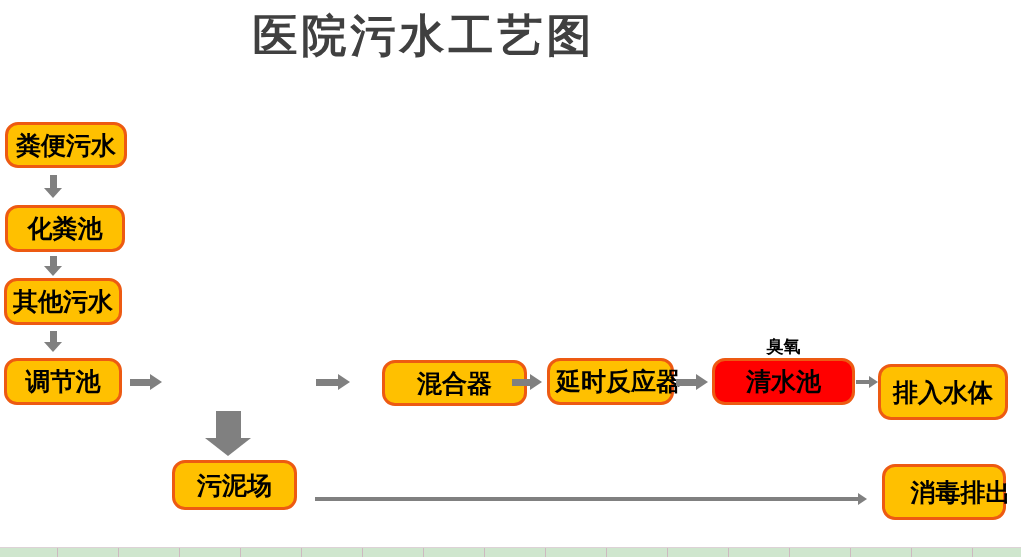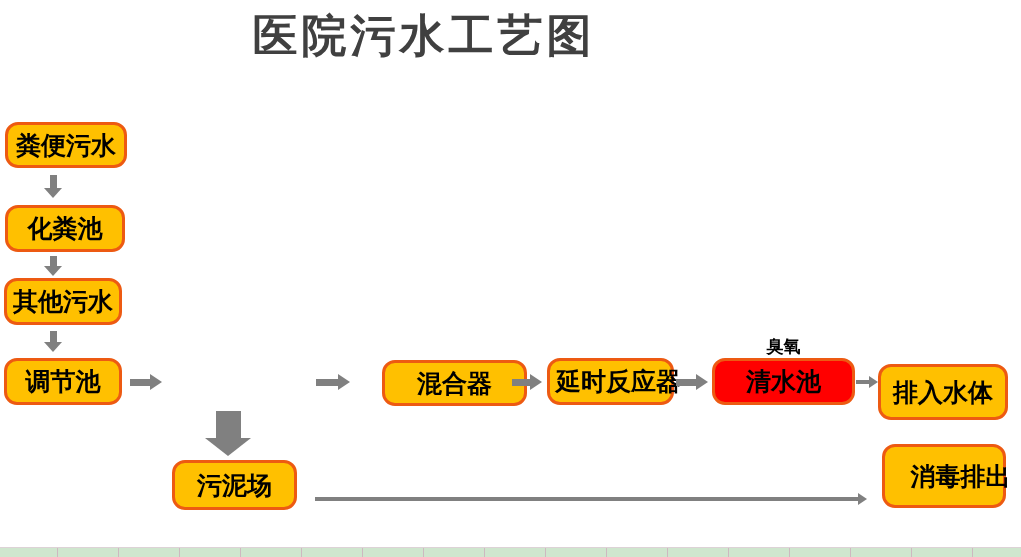--- a/index.html
+++ b/index.html
@@ -67,21 +67,21 @@
   <div class="node" style="left:5px;top:205px;width:120px;height:47px;">化粪池</div>
   <div class="node" style="left:4px;top:278px;width:118px;height:47px;">其他污水</div>
   <div class="node" style="left:4px;top:358px;width:118px;height:47px;">调节池</div>
 
   <div class="node" style="left:382px;top:360px;width:145px;height:46px;">混合器</div>
   <div class="node" style="left:547px;top:358px;width:127px;height:47px;padding-left:16px;">延时反应器</div>
   <div class="node red" style="left:712px;top:358px;width:143px;height:47px;">清水池</div>
   <div class="node" style="left:878px;top:364px;width:130px;height:56px;">排入水体</div>
 
   <div class="node" style="left:172px;top:460px;width:125px;height:50px;">污泥场</div>
-  <div class="node" style="left:882px;top:444px;width:124px;height:64px;padding-left:33px;">消毒排出</div>
+  <div class="node" style="left:882px;top:464px;width:124px;height:56px;padding-left:33px;">消毒排出</div>
 
   <div class="ozone">臭氧</div>
 
   <div class="varrow" style="left:44px;top:175px;">
     <div class="stem" style="height:13px;"></div>
       <div class="head"></div>
   </div>
   <div class="varrow" style="left:44px;top:256px;">
     <div class="stem" style="height:10px;"></div>
       <div class="head"></div>

